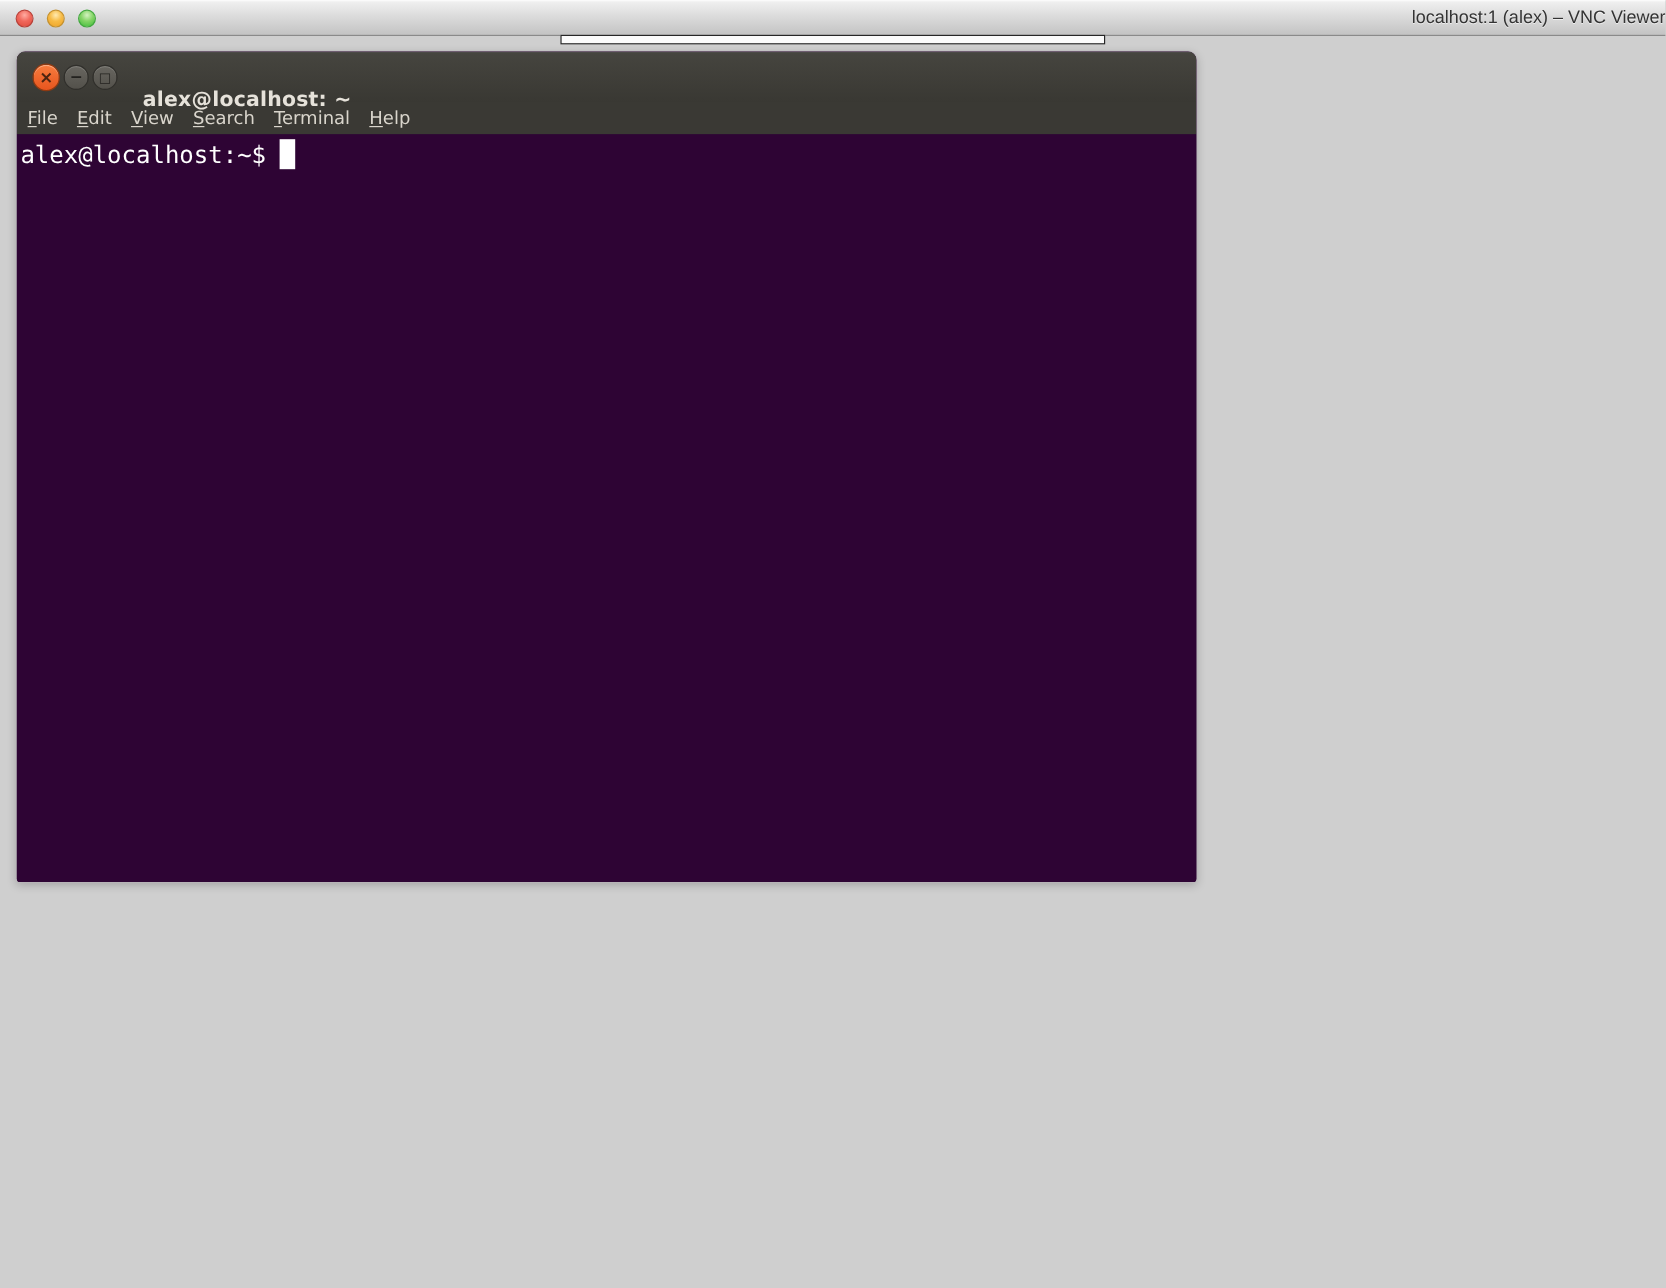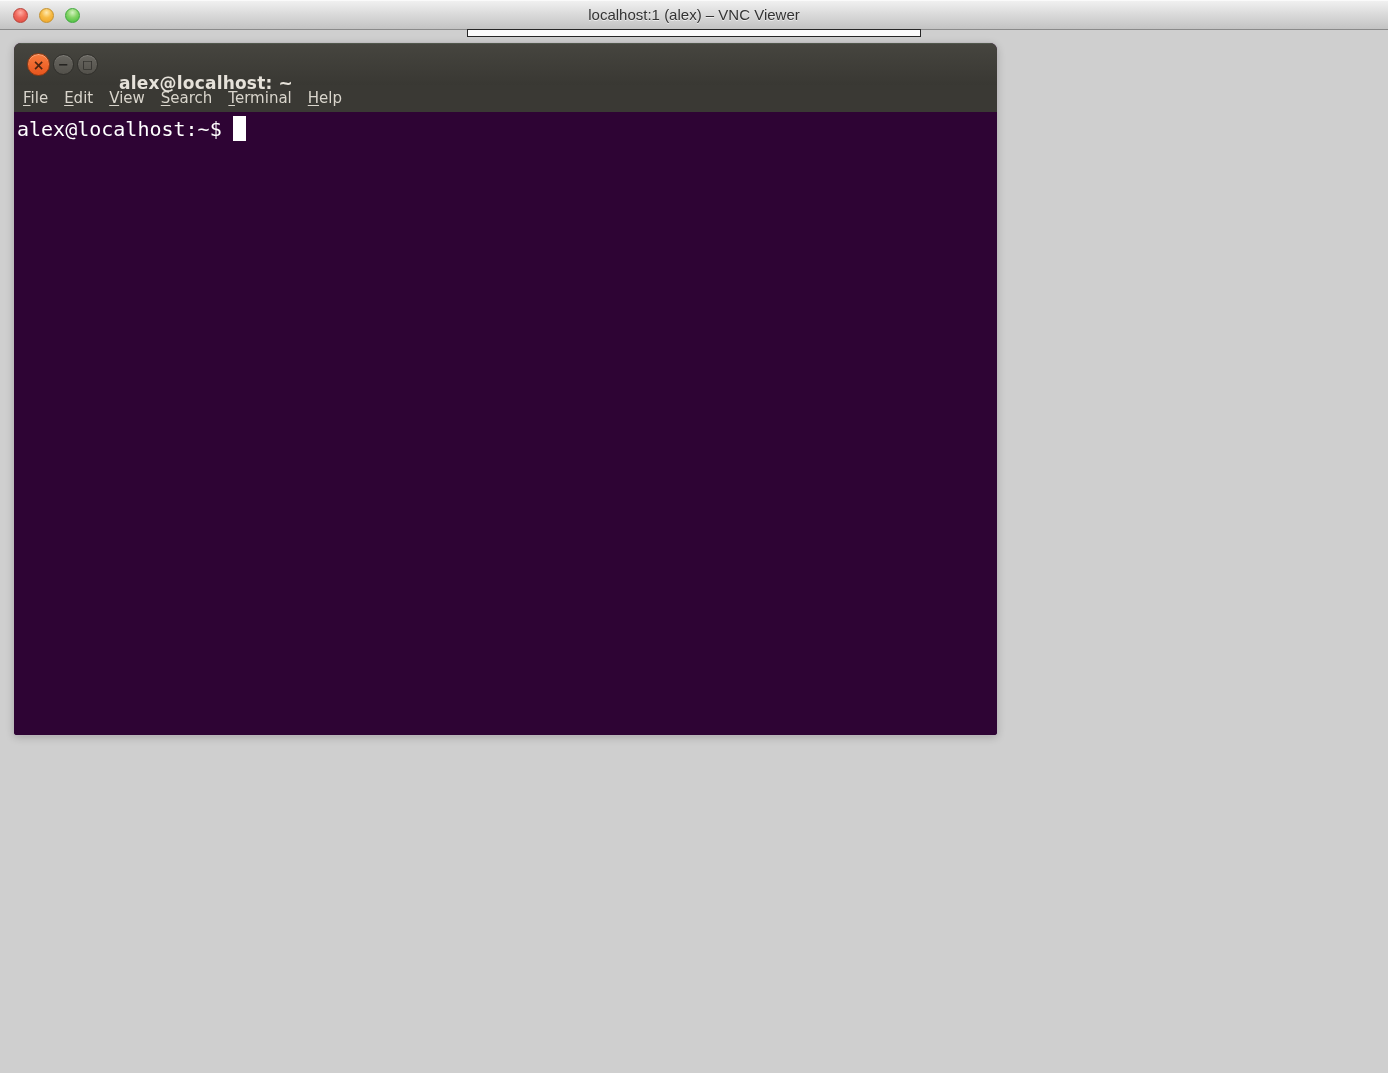--- a/index.html
+++ b/index.html
@@ -12,21 +12,21 @@
 
   
   .vnc-titlebar {
     position: absolute; top: 0; left: 0; width: 1388px; height: 30px;
     background: linear-gradient(#f2f2f2, #dcdcdc 45%, #c3c3c3);
     border-bottom: 1px solid #8a8a8a;
     box-shadow: inset 0 1px 0 #fafafa;
   }
   .vnc-title {
     position: absolute; left: 0; right: 0; top: 0; height: 30px;
-    line-height: 29px; text-align: center;
+    line-height: 29px; text-align: right;
     font-size: 15px; color: #333333;
     text-shadow: 0 1px 0 rgba(255,255,255,0.6);
   }
   .traffic-lights {
     position: absolute; left: 13px; top: 8px;
     display: flex; gap: 11px; z-index: 2;
   }
   .tl { width: 15px; height: 15px; border-radius: 50%; display: inline-block; cursor: default; }
   .tl.red {
     background: radial-gradient(circle at 50% 28%, #ffaca2 0%, #f0685c 45%, #dd4a3c 100%);

